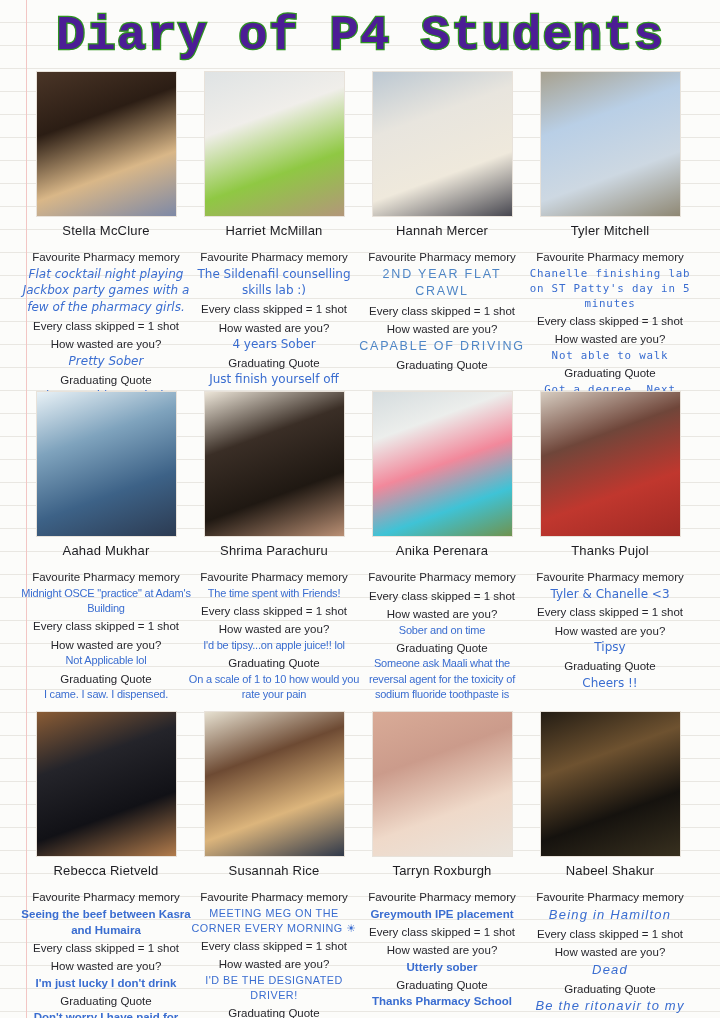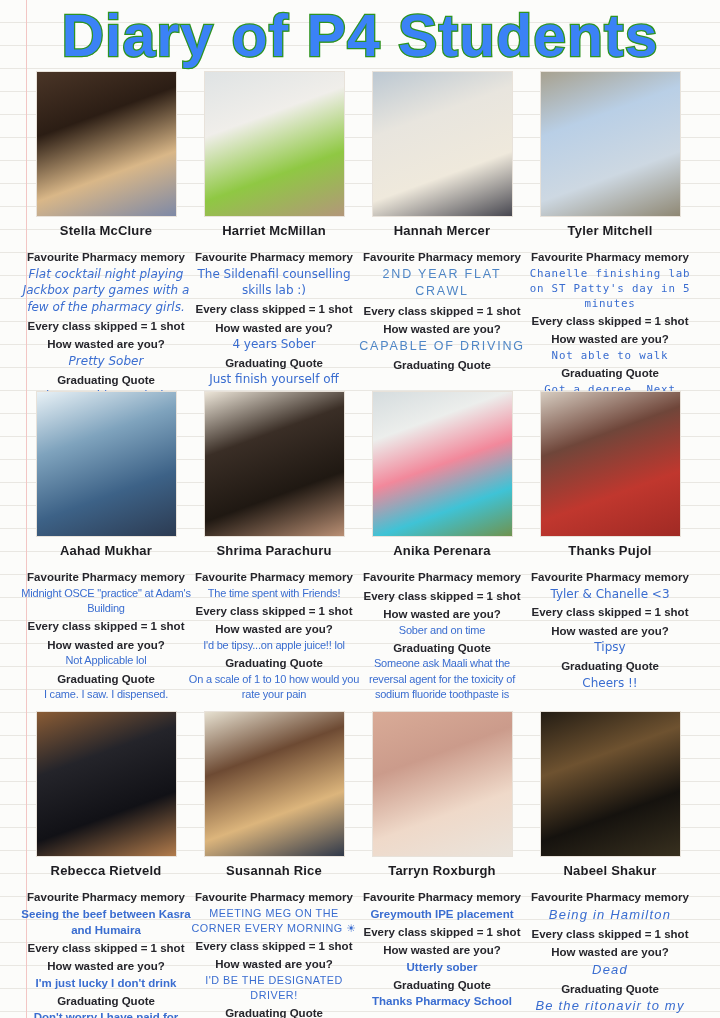--- a/index.html
+++ b/index.html
@@ -8,46 +8,46 @@
     font-family:"Liberation Sans",sans-serif;
     background-color:#fcfcfa;
     background-image:
       linear-gradient(to right, transparent 26px, #f2c6c4 26px, #f2c6c4 27px, transparent 27px),
       repeating-linear-gradient(to bottom, transparent 0 22px, #e9e7e2 22px 23px);
   }
   .title-wrap{
     height:71px;display:flex;align-items:center;justify-content:center;
   }
   .page-title{
-    font-family:Liberation Sans, sans-serif;
-    font-size:59px;font-weight:800;letter-spacing:1px;
-    color:#3b82f6;
+    font-family:Liberation Mono, monospace;
+    font-size:49px;font-weight:800;letter-spacing:1px;
+    color:#4c1d95;
     -webkit-text-stroke:2.5px #2f9420;
     paint-order:stroke fill;
     text-shadow:0 1px 0 #2f9420;
   }
   .grid{
     margin-left:22px;
     display:grid;
     grid-template-columns:repeat(4,168px);
     grid-auto-rows:320px;
   }
   .card{width:168px;text-align:center;}
   .photo{
     width:141px;height:146px;margin:0 auto;
     border:1px solid #e8e2da;box-sizing:border-box;
     background:#ccc;
   }
   .name{
     margin-top:6px;
-    font-size:13px;font-weight:700;color:#1d1d22;letter-spacing:.2px;
+    font-size:13px;font-weight:400;color:#1d1d22;letter-spacing:.2px;
   }
   .label{
     margin-top:3px;
-    font-size:11.5px;font-weight:700;color:#26262c;line-height:1.35;
+    font-size:11.5px;font-weight:400;color:#26262c;line-height:1.35;
   }
   .label.first{margin-top:12px;}
   .script{
     font-size:12px;line-height:1.4;color:#3a6dd0;
     width:172px;margin-left:-2px;
   }
   
   .script-italic{font-style:italic;font-family:"DejaVu Sans",sans-serif;}
   .script-plain{font-family:"DejaVu Sans",sans-serif;}
   .script-caps{text-transform:uppercase;letter-spacing:1.8px;font-size:12.5px;color:#4f86c6;}

